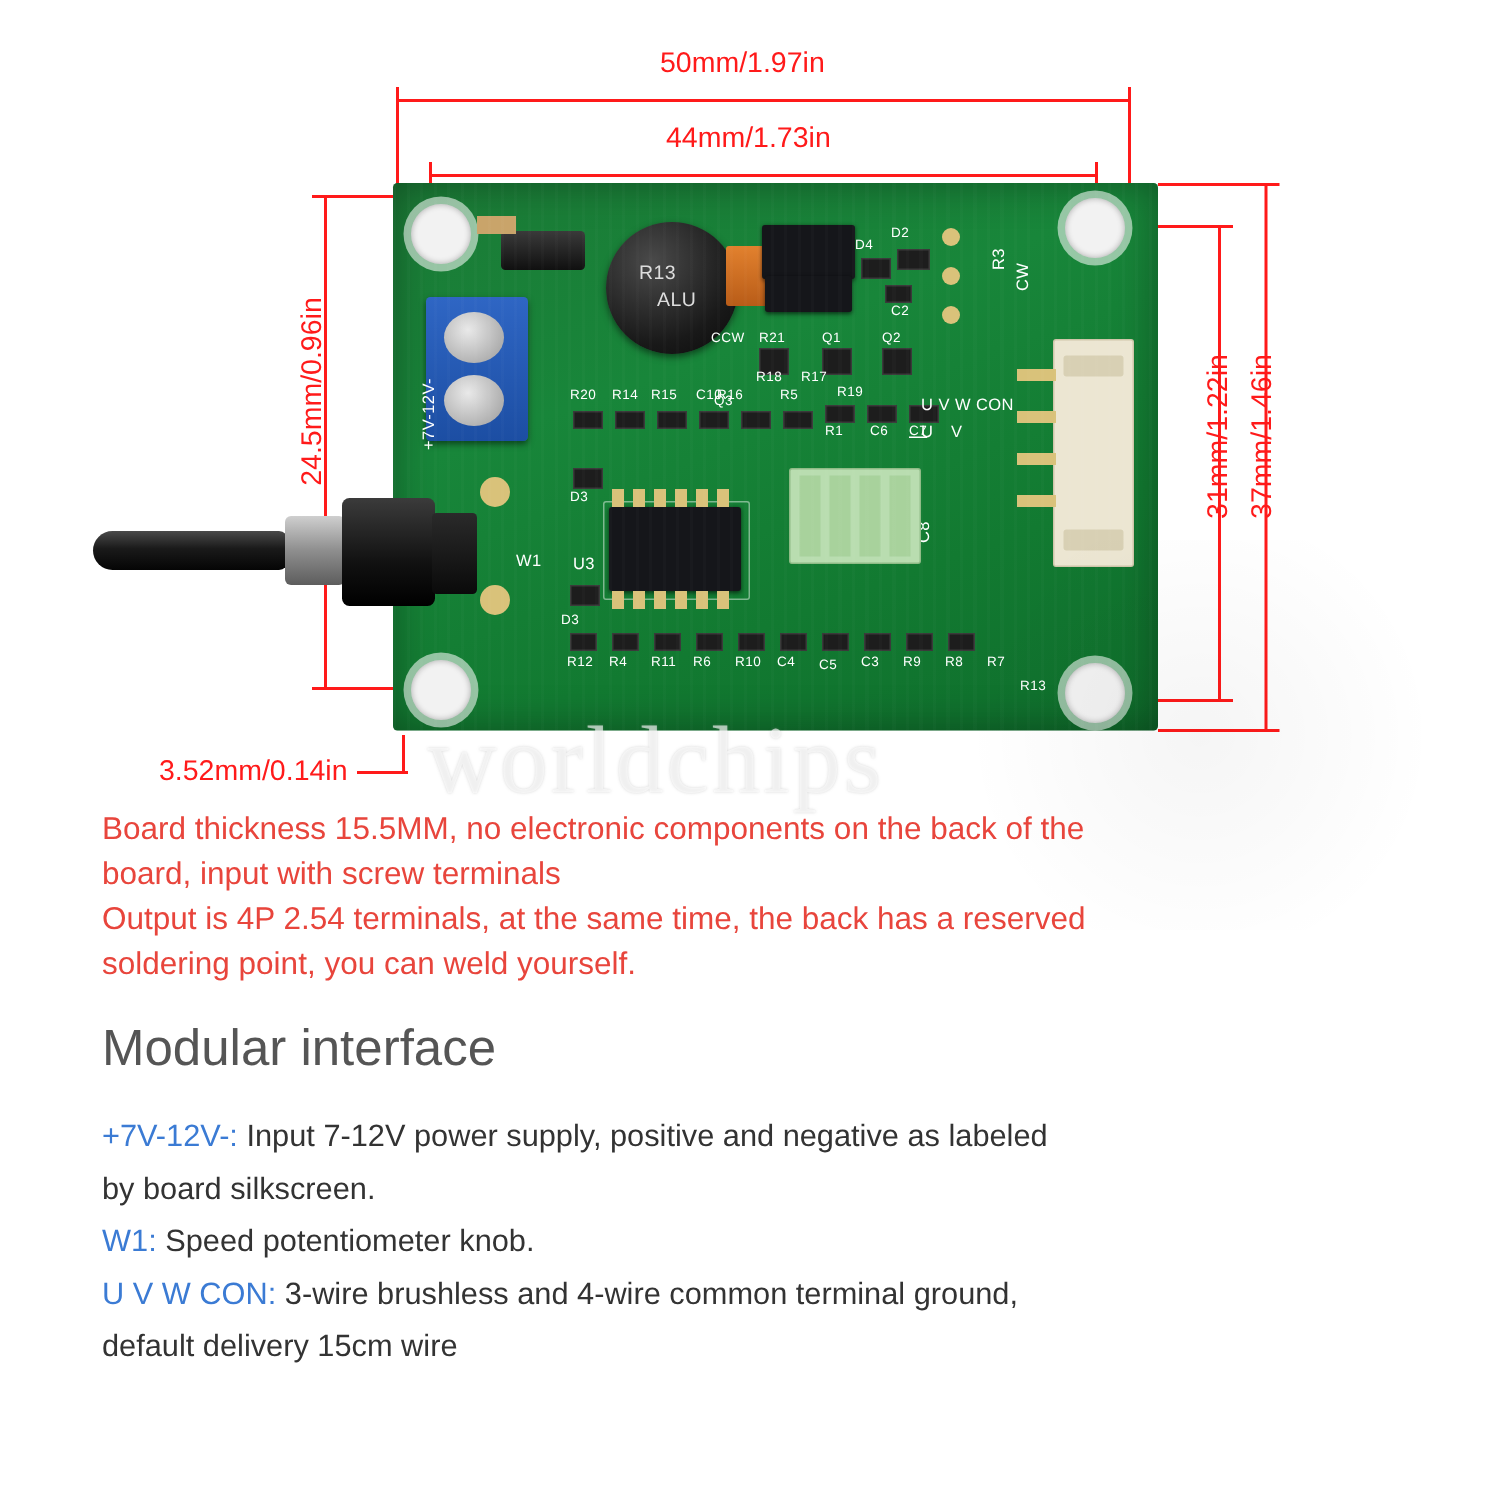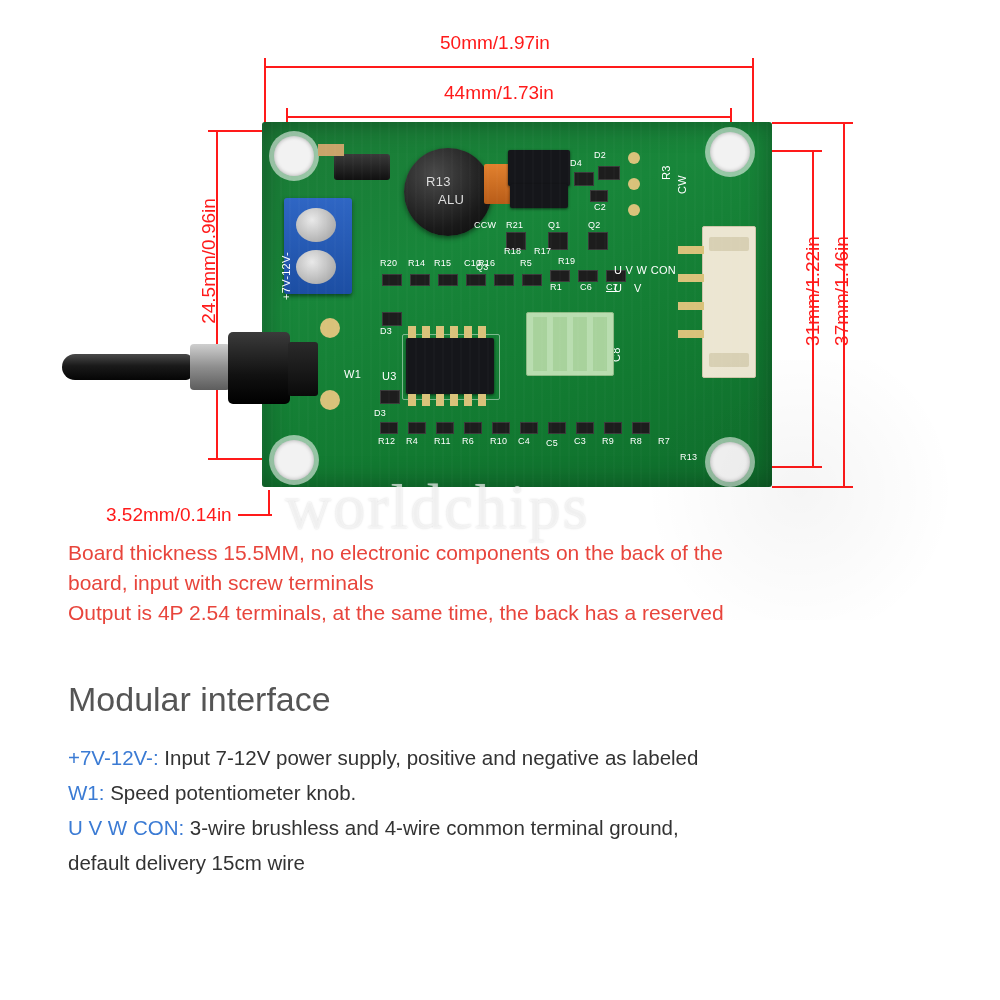--- a/index.html
+++ b/index.html
@@ -241,27 +241,29 @@
   </div>
 
   <div id="watermark-bg"></div>
   <div id="watermark">worldchips</div>
 </div>
 
 <div id="redblock">
   <div class="dline">Board thickness 15.5MM, no electronic components on the back of the</div>
   <div class="dline">board, input with screw terminals</div>
   <div class="dline">Output is 4P 2.54 terminals, at the same time, the back has a reserved</div>
+  <div class="dline">soldering point, you can weld yourself.</div>
 </div>
 
 <div id="heading">Modular interface</div>
 
 <div id="desc">
   <div>
     <span class="lbl">+7V-12V-:</span><span> Input 7-12V power supply, positive and negative as labeled</span>
+    <div>by board silkscreen.</div>
   </div>
   <div>
     <span class="lbl">W1:</span><span> Speed potentiometer knob.</span>
   </div>
   <div>
     <span class="lbl">U V W CON:</span><span> 3-wire brushless and 4-wire common terminal ground,</span>
     <div>default delivery 15cm wire</div>
   </div>
 </div>
 

